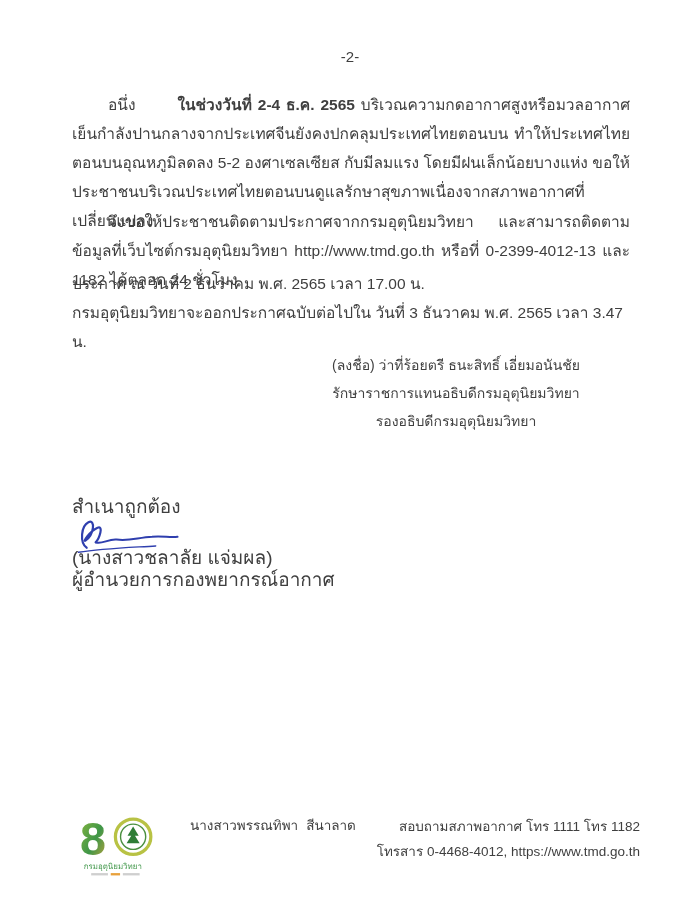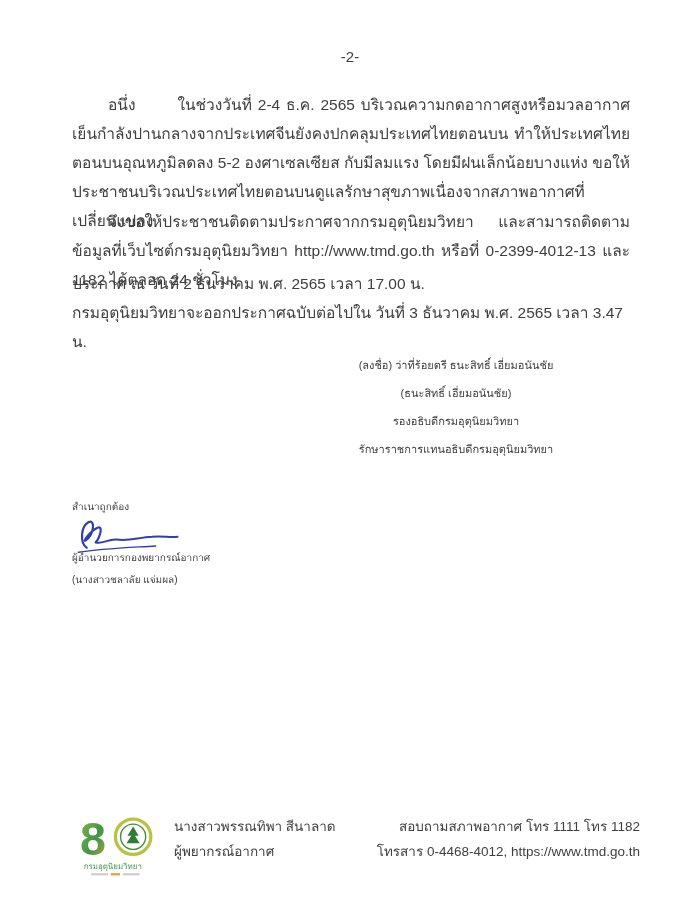--- a/index.html
+++ b/index.html
@@ -17,45 +17,45 @@
     position: absolute; top: 48px; left: 0; right: 0;
     text-align: center; font-size: 15px;
   }
 
   .para {
     position: absolute; left: 72px; right: 70px;
     font-size: 15.5px; line-height: 29px;
     text-align: justify;
   }
   .para .indent { display: inline-block; width: 36px; }
-  .bold { font-weight: normal; margin-left: 36px; }
+  .bold { font-weight: bold; margin-left: 36px; }
 
   .center-block {
     position: absolute; left: 72px; right: 70px;
     font-size: 15.5px; line-height: 29px;
   }
 
   .sig-block {
     position: absolute; top: 351px; left: 300px; width: 312px;
-    text-align: center; font-size: 11px; line-height: 28px;
+    text-align: center; font-size: 14px; line-height: 28px;
   }
 
   .cert-block {
     position: absolute; top: 496px; left: 72px;
-    font-size: 10px; line-height: 22px;
+    font-size: 19px; line-height: 22px;
   }
   .cert-block .scribble { display: block; margin: -3px 0 -8px 0; }
 
   .footer {
     position: absolute; top: 812px; left: 80px; right: 60px;
     display: flex; justify-content: space-between; align-items: flex-start;
     font-size: 13.5px; line-height: 25px;
   }
   .footer-left { display: flex; align-items: flex-start; }
-  .footer-left .lines { margin-left: 12px; padding-top: 2px; }
+  .footer-left .lines { margin-left: 28px; padding-top: 2px; font-family: Liberation Mono, monospace; }
   .footer-right { text-align: right; padding-top: 2px; }
 </style>
 </head>
 <body>
 
 <div class="page">
 
   <div class="pageno">-2-</div>
 
   <div class="para" style="top:90px;">
@@ -66,34 +66,33 @@
     <span class="indent"></span><span>จึงขอให้ประชาชนติดตามประกาศจากกรมอุตุนิยมวิทยา และสามารถติดตามข้อมูลที่เว็บไซต์กรมอุตุนิยมวิทยา http://www.tmd.go.th หรือที่ 0-2399-4012-13 และ 1182 ได้ตลอด 24 ชั่วโมง</span>
   </div>
 
   <div class="center-block" style="top:269px;">
     <div>ประกาศ ณ วันที่ 2 ธันวาคม พ.ศ. 2565 เวลา 17.00 น.</div>
     <div>กรมอุตุนิยมวิทยาจะออกประกาศฉบับต่อไปใน วันที่ 3 ธันวาคม พ.ศ. 2565 เวลา 3.47 น.</div>
   </div>
 
   <div class="sig-block">
     <div>(ลงชื่อ)  ว่าที่ร้อยตรี ธนะสิทธิ์ เอี่ยมอนันชัย</div>
-    <div>(ธนะสิทธิ์ เอี่ยมอนันชัย)</div>
+    <div>รักษาราชการแทนอธิบดีกรมอุตุนิยมวิทยา</div>
     <div>รองอธิบดีกรมอุตุนิยมวิทยา</div>
-    <div>รักษาราชการแทนอธิบดีกรมอุตุนิยมวิทยา</div>
   </div>
 
   <div class="cert-block">
     <div>สำเนาถูกต้อง</div>
     <svg class="scribble" width="122" height="40" viewBox="0 0 130 44" aria-hidden="true">
       <path d="M14 36 C6 30 8 12 16 8 C24 4 22 22 13 28 C9 31 17 18 26 14 C33 11 28 26 24 30" fill="none" stroke="#2f3fae" stroke-width="2.4" stroke-linecap="round"></path>
       <path d="M24 30 C30 33 38 26 47 27 C60 29 70 25 86 24 C97 23 106 25 114 24" fill="none" stroke="#2f3fae" stroke-width="2.2" stroke-linecap="round"></path>
       <path d="M5 41 C30 37 58 36 90 34" fill="none" stroke="#2f3fae" stroke-width="1.6" stroke-linecap="round"></path>
     </svg>
+    <div>(นางสาวชลาลัย แจ่มผล)</div>
     <div>ผู้อำนวยการกองพยากรณ์อากาศ</div>
-    <div>(นางสาวชลาลัย แจ่มผล)</div>
   </div>
 
   <div class="footer">
     <div class="footer-left">
       <svg width="82" height="70" viewBox="0 0 88 74" aria-hidden="true">
         <defs>
           <linearGradient id="g8" x1="0" y1="0" x2="1" y2="1">
             <stop offset="0" stop-color="#8cb83e"></stop>
             <stop offset="0.55" stop-color="#3f9648"></stop>
             <stop offset="1" stop-color="#c8a43c"></stop>
@@ -103,21 +102,20 @@
         <circle cx="57" cy="26" r="19" fill="none" stroke="#b8c244" stroke-width="3.5"></circle>
         <circle cx="57" cy="26" r="13.5" fill="#ffffff" stroke="#4a8f3f" stroke-width="1.5"></circle>
         <path d="M57 15 l6 10 h-4 l5 8 h-14 l5 -8 h-4 z" fill="#2f7d36"></path>
         <text x="4" y="61" font-size="8.5" fill="#3f9648" font-family="Liberation Sans, sans-serif">กรมอุตุนิยมวิทยา</text>
         <rect x="12" y="65" width="18" height="2.5" fill="#cfcfcf"></rect>
         <rect x="33" y="65" width="10" height="2.5" fill="#e8a13c"></rect>
         <rect x="46" y="65" width="18" height="2.5" fill="#cfcfcf"></rect>
       </svg>
       <div class="lines">
         <div>นางสาวพรรณทิพา สีนาลาด</div>
-        <div>ผู้พยากรณ์อากาศ</div>
       </div>
     </div>
     <div class="footer-right">
       <div>สอบถามสภาพอากาศ โทร 1111 โทร 1182</div>
       <div>โทรสาร 0-4468-4012, https://www.tmd.go.th</div>
     </div>
   </div>
 
 </div>
 

